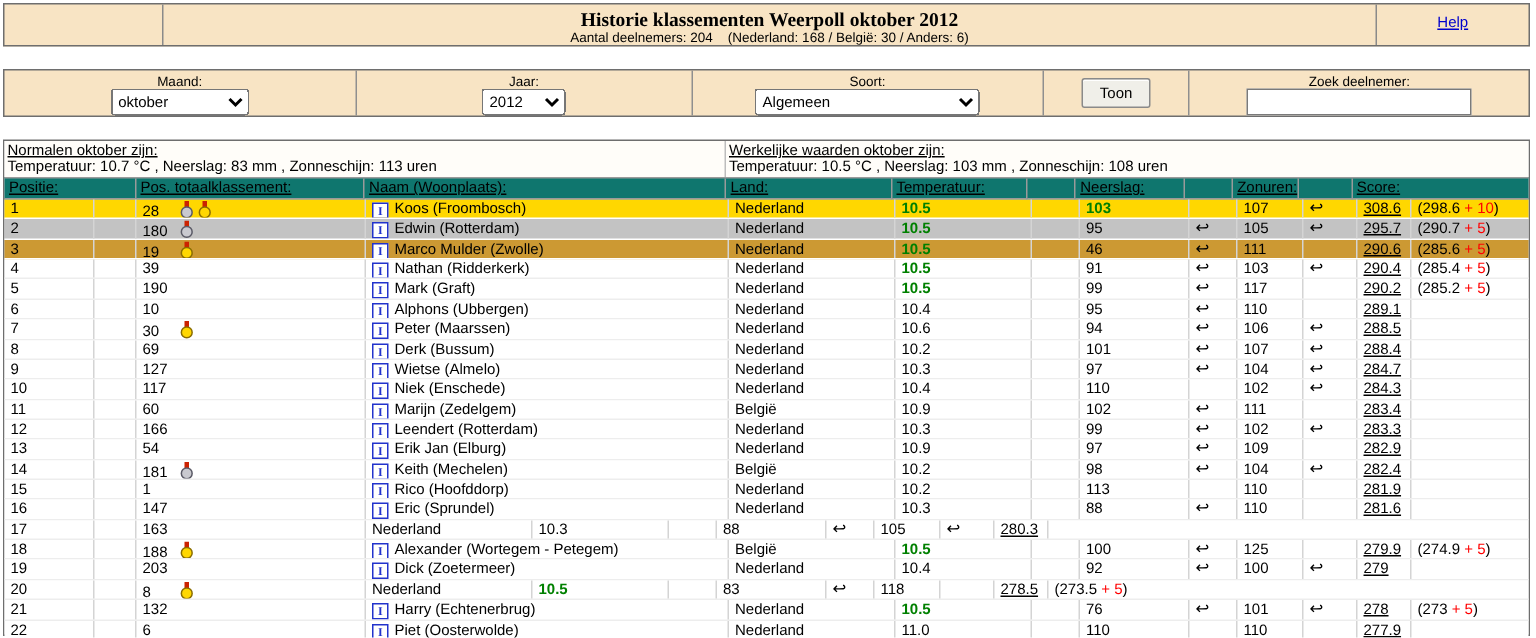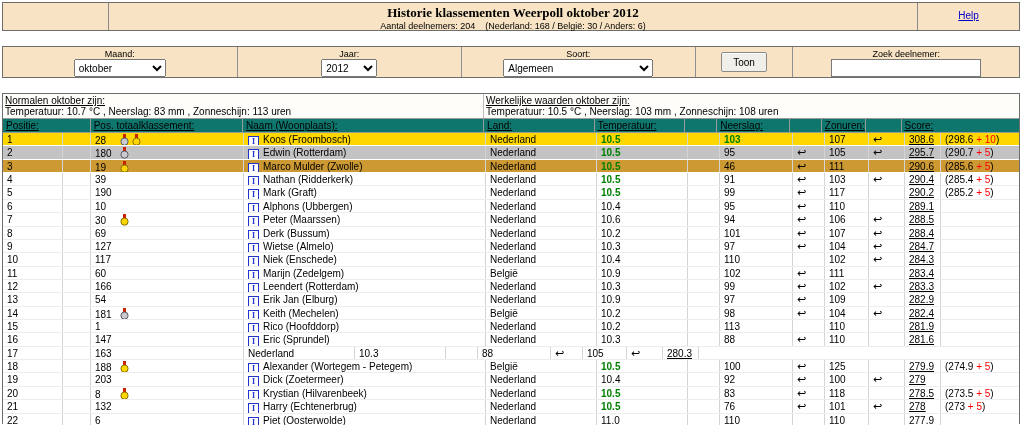--- a/index.html
+++ b/index.html
@@ -437,21 +437,20 @@
         <div class="c c12">279</div>
         <div class="c c13"></div>
       </div>
       <div class="row">
         <div class="c c1">20</div>
         <div class="c c2"></div>
         <div class="c c3"><span class="totv">8</span><span class="medal"><svg width="9" height="12" viewBox="0 0 9 12">
               <rect x="3" y="0" width="3" height="5" fill="#cc2200"></rect>
               <circle cx="4.5" cy="7.6" r="3.6" fill="#ffd700" stroke="#8a6d00" stroke-width="1"></circle>
             </svg></span></div>
-        <div class="c c4"><span class="info-ico">I</span><span>Krystian (Hilvarenbeek)</span></div>
         <div class="c c5">Nederland</div>
         <div class="c c6 exact">10.5</div>
         <div class="c c7"></div>
         <div class="c c8">83</div>
         <div class="c c9"><span class="joker">↩</span></div>
         <div class="c c10">118</div>
         <div class="c c11"></div>
         <div class="c c12">278.5</div>
         <div class="c c13">(273.5 <span class="red">+ 5</span>)</div>
       </div>

